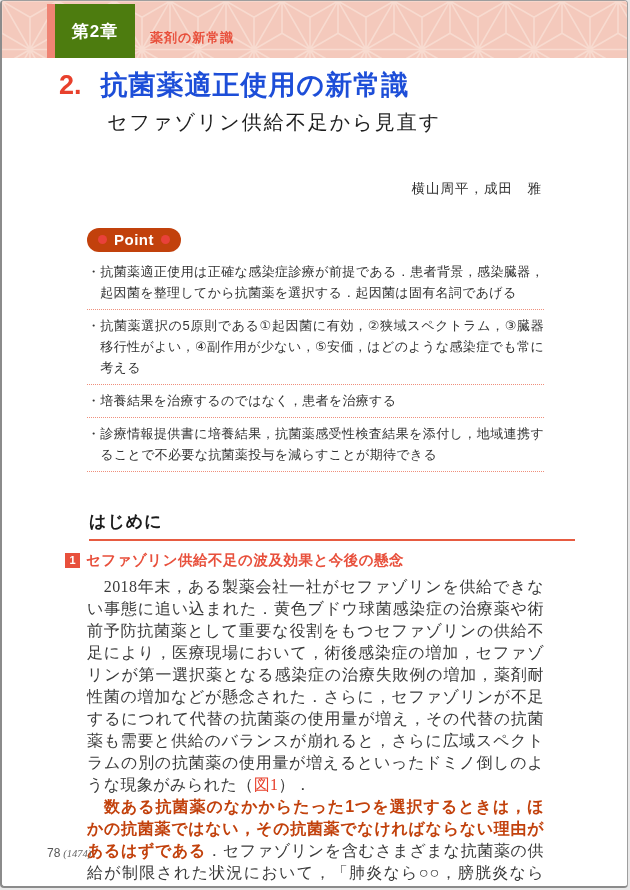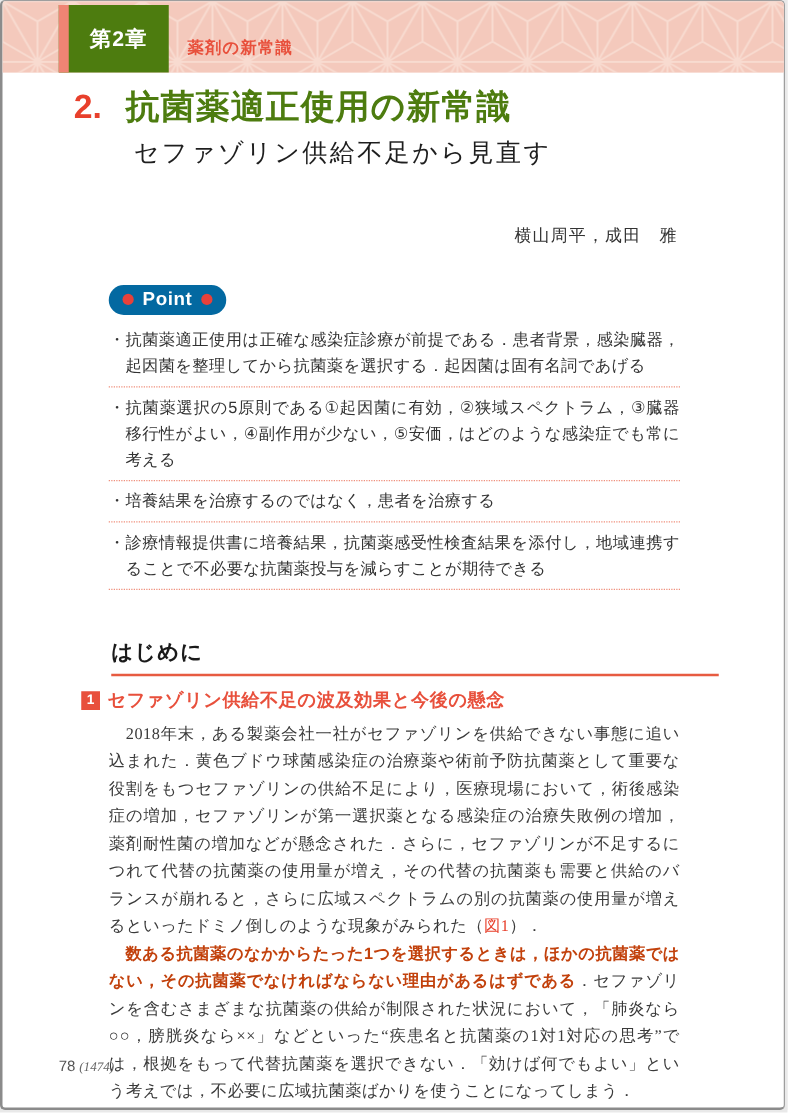--- a/index.html
+++ b/index.html
@@ -19,31 +19,31 @@
   }
   .chapter-badge span{color:#fff; font-weight:700; font-size:17px; letter-spacing:1px;}
   .chapter-label{
     position:absolute; left:148px; top:28px; color:#e8503c; font-weight:700; font-size:13px;
     letter-spacing:1px;
   }
   
   .title-wrap{margin:70px 0 0 57px; position:relative;}
   .title-line{display:flex; align-items:flex-end;}
   .title-no{color:#e8402c; font-weight:700; font-size:27px; margin-right:19px; line-height:1.1;}
-  .title-text{color:#4d7c0f; font-weight:700; font-size:27px; line-height:1.1; letter-spacing:1px;}
+  .title-text{color:#1d4ed8; font-weight:700; font-size:27px; line-height:1.1; letter-spacing:1px;}
   .subtitle{
     margin:8px 17px 0 48px; font-family:"Liberation Serif","DejaVu Serif",serif;
     font-size:20px; color:#1e1e1e; letter-spacing:2px;
   }
   
   .authors{margin:44px 85px 0 0; text-align:right; font-size:13.5px; color:#333; letter-spacing:1px;}
   
   .point-pill{
     margin:30px 0 0 85px; display:inline-flex; align-items:center; gap:7px;
-    background:#0369a1; border-radius:13px; height:24px; padding:0 11px;
+    background:#c2410c; border-radius:13px; height:24px; padding:0 11px;
   }
   .point-dot{width:9px;height:9px;border-radius:50%;background:#e8413a;}
   .point-label{color:#fff;font-weight:700;font-size:15px;letter-spacing:0.5px;line-height:1;}
   .point-list{margin:4px 83px 0 85px; padding:0; list-style:none;}
   .point-list li{
     display:flex; padding:5px 0 6px 0; border-bottom:1px dotted #ef8f7c;
     font-size:13px; line-height:21px; color:#333; letter-spacing:0.3px; text-align:justify;
   }
   .point-list .bul{flex:0 0 12px;}
   
@@ -53,21 +53,21 @@
   }
   .sub-h{margin:10px 63px 0 63px; display:flex; align-items:center;}
   .sub-h .numbox{
     flex:0 0 15px; height:15px; background:#e8503c; color:#fff; font-weight:700; font-size:11px;
     display:flex; align-items:center; justify-content:center; margin-right:6px;
   }
   .sub-h .subtitle-text{color:#e8503c; font-weight:700; font-size:14.5px; letter-spacing:0.5px;}
   
   .para{
     margin:6px 83px 0 85px; font-family:"Liberation Serif","DejaVu Serif",serif;
-    font-size:13px; line-height:22px; color:#3a3a3a; text-align:justify; letter-spacing:0.4px;
+    font-size:16px; line-height:22px; color:#3a3a3a; text-align:justify; letter-spacing:0.4px;
   }
   .para.tight{margin-top:0;}
   .run-n{}
   .run-b{font-family:"Liberation Sans","DejaVu Sans",sans-serif; font-weight:700; color:#c2410c;}
   .run-ref{color:#e8402c;}
   
   .footer{position:absolute; left:0; top:845px; width:100%; height:20px; font-size:12px; color:#555;}
   .footer .pnum{position:absolute; left:45px; top:0;}
   .footer .pnum i{font-family:"Liberation Serif","DejaVu Serif",serif; font-size:10.5px; color:#666; margin-left:3px;}
   .footer .journal{position:absolute; left:0; right:0; text-align:center; top:1px; font-size:11.5px; color:#6e6e6e; letter-spacing:0.5px;}

